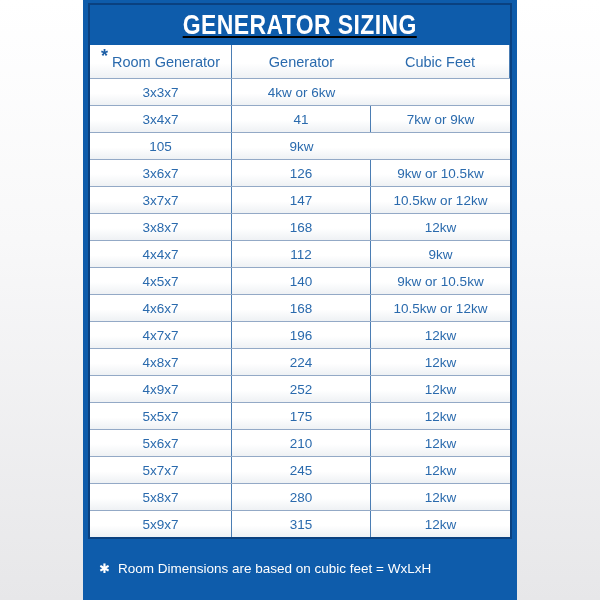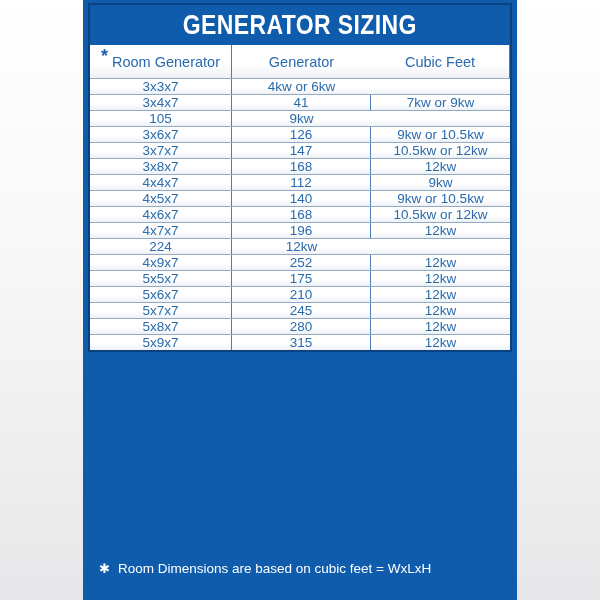--- a/index.html
+++ b/index.html
@@ -23,34 +23,35 @@
     left: 5px; top: 3px;
     width: 424px;
     border: 2px solid #0a4180;
   }
   .title-band {
     height: 40px;
     background: #0e5cab;
     display: flex;
     align-items: center;
     justify-content: center;
+    text-decoration: underline;
   }
   .title-text {
     display: inline-block;
     color: #ffffff;
     font-size: 28px;
     font-weight: bold;
     letter-spacing: 0.5px;
     transform: scaleX(0.82);
     white-space: nowrap;
   }
   .grid-row {
     display: grid;
     grid-template-columns: 142px 139px 139px;
-    height: 16px;
+    height: 27px;
     background: linear-gradient(180deg, #ffffff 0%, #ffffff 55%, #eef1f4 100%);
     border-top: 1px solid #93a9c6;
   }
   .grid-row.header {
     height: 33px;
     border-top: none;
     font-weight: normal;
   }
   .cell {
     display: flex;
@@ -159,20 +160,21 @@
     <div class="cell">10.5kw or 12kw</div>
   </div>
 
   <div class="grid-row">
     <div class="cell sep">4x7x7</div>
     <div class="cell sep">196</div>
     <div class="cell">12kw</div>
   </div>
 
   <div class="grid-row">
+    <div class="cell sep">4x8x7</div>
     <div class="cell sep">224</div>
     <div class="cell">12kw</div>
   </div>
 
   <div class="grid-row">
     <div class="cell sep">4x9x7</div>
     <div class="cell sep">252</div>
     <div class="cell">12kw</div>
   </div>
 

